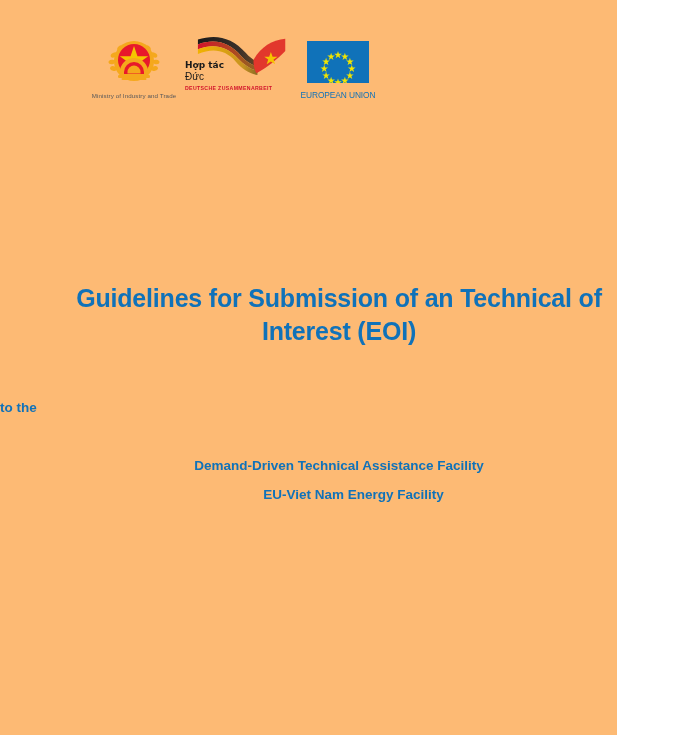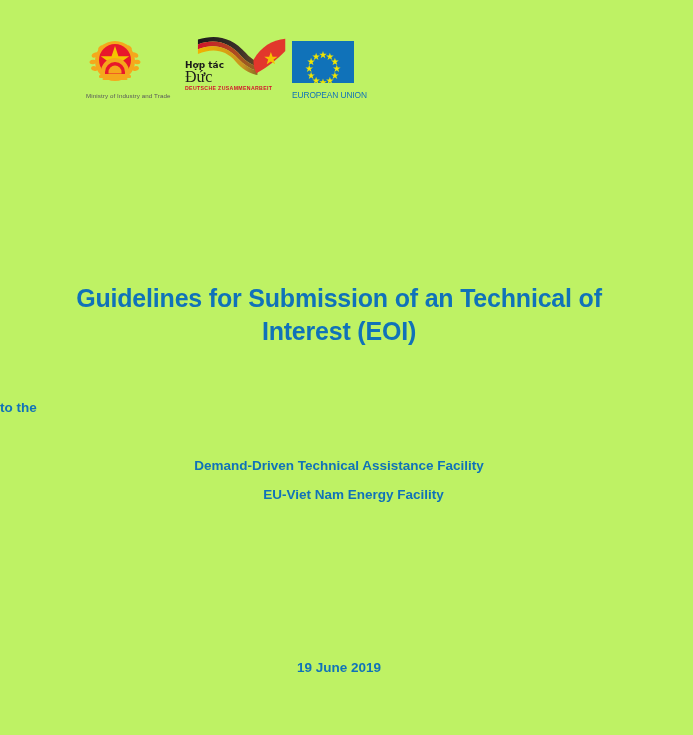--- a/index.html
+++ b/index.html
@@ -7,40 +7,41 @@
     margin: 0;
     padding: 0;
     background: #ffffff;
   }
   body {
     font-family: "Liberation Sans", sans-serif;
     -webkit-font-smoothing: antialiased;
   }
   .page {
     position: relative;
-    width: 693px;
+    width: 617px;
     height: 735px;
-    background: #bef264;
+    background: #fdba74;
     overflow: hidden;
   }
 
   
   .logo-band {
     position: absolute;
     left: 86px;
     top: 24px;
     width: 305px;
     height: 76px;
     display: flex;
     align-items: flex-end;
     justify-content: flex-start;
   }
   .logo-block {
     display: flex;
     flex-direction: column;
+    align-items: center;
     justify-content: flex-end;
   }
 
   
   .logo-moit { width: 96px; }
   .moit-mark { width: 58px; height: 50px; display: block; }
   .moit-caption {
     margin-top: 4px;
     font-size: 6.2px;
     line-height: 8px;
@@ -71,24 +72,24 @@
     text-align: left;
   }
   .gvn-l1 {
     font-size: 9px;
     line-height: 10px;
     font-weight: 700;
     color: #1a1a1a;
     font-family: "DejaVu Sans", sans-serif;
   }
   .gvn-l2 {
-    font-size: 16px;
+    font-size: 10px;
     line-height: 14px;
     color: #1a1a1a;
-    font-family: Liberation Serif, serif;
+    font-family: Liberation Sans, sans-serif;
   }
   .gvn-l3 {
     margin-top: 1px;
     font-size: 5.2px;
     line-height: 7px;
     font-weight: 700;
     letter-spacing: 0.35px;
     color: #d2132b;
     white-space: nowrap;
     font-family: "Liberation Sans", sans-serif;
@@ -268,15 +269,14 @@
     <h1 class="doc-title">Guidelines for Submission of an Technical of Interest (EOI)</h1>
   </div>
 
   <div class="to-the">to the</div>
 
   <div class="facility-block">
     <div class="facility-line">Demand-Driven Technical Assistance Facility</div>
     <div class="facility-line">EU-Viet Nam Energy Facility</div>
   </div>
 
-  <div class="doc-date">19 June 2019</div>
 
 </div>
 
 </body></html>

